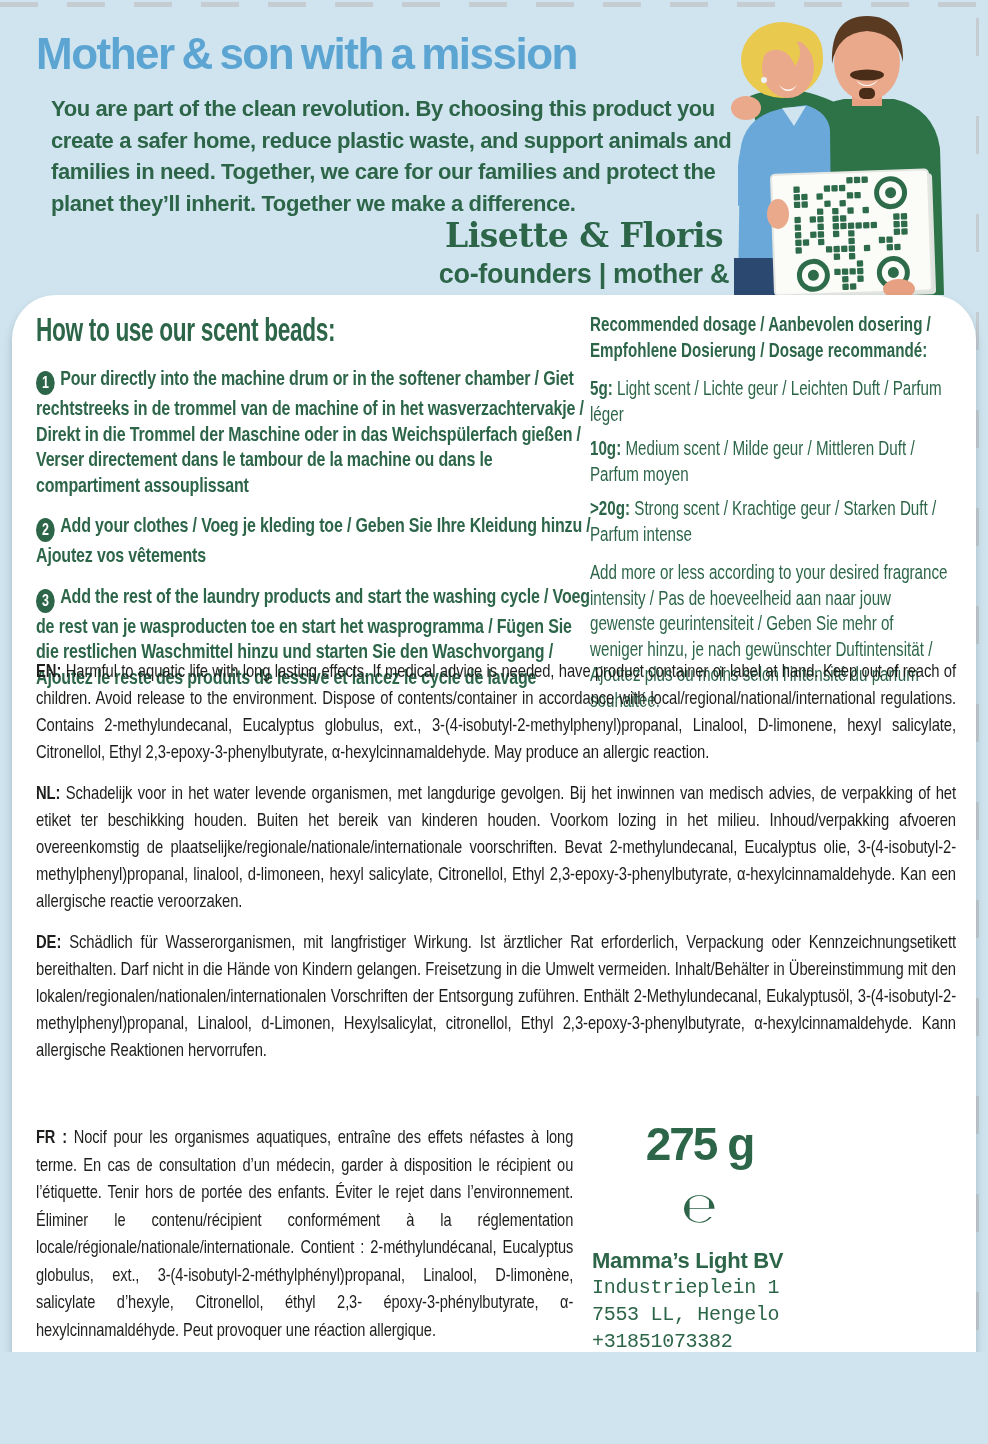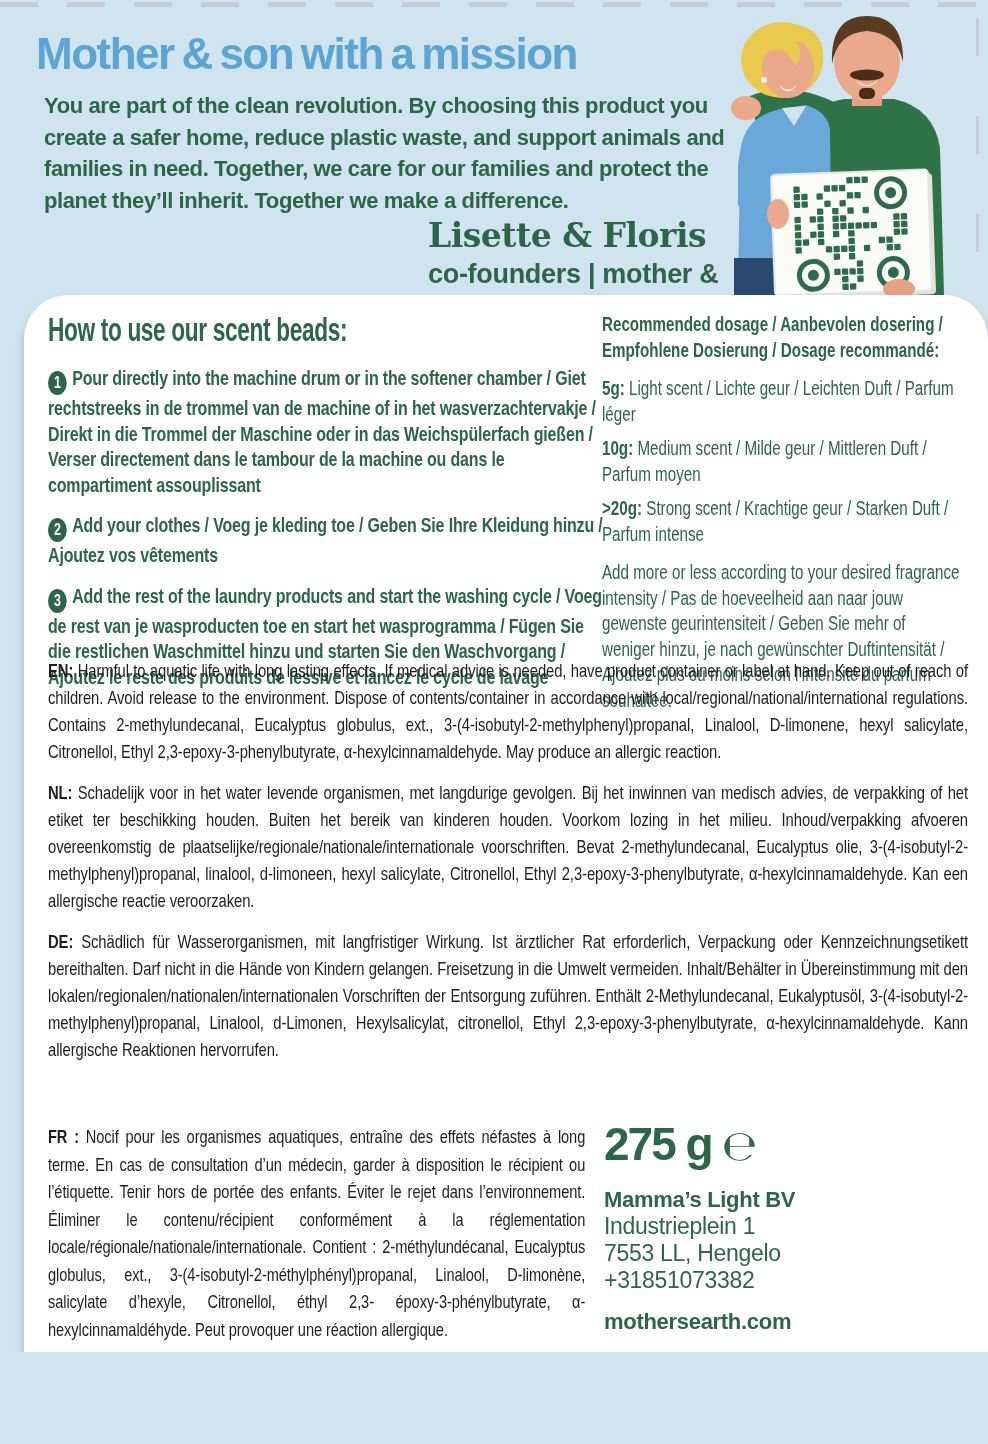--- a/index.html
+++ b/index.html
@@ -8,30 +8,30 @@
   
   .perf-top{position:absolute;top:2px;left:0;width:100%;height:5px;
     background:repeating-linear-gradient(90deg,#c5ccd2 0 38px,transparent 38px 67px);}
   .fold-right{position:absolute;top:18px;right:9px;width:3px;height:1420px;
     background:repeating-linear-gradient(180deg,#c5ccd2 0 38px,transparent 38px 98px);}
 
   
   .hero{position:absolute;left:36px;top:30px;width:930px;height:260px;z-index:1;}
   .hero h1{margin:0 0 12px;font-size:44px;line-height:48px;font-weight:bold;
     color:#5ca5d3;letter-spacing:-1.5px;word-spacing:-3px;}
-  .hero-body{margin:8px;width:700px;font-size:22px;line-height:31.5px;font-weight:bold;
+  .hero-body{margin:15px;width:700px;font-size:22px;line-height:31.5px;font-weight:bold;
     color:#2d6549;letter-spacing:-0.4px;}
-  .signature{position:absolute;left:392px;top:186px;width:312px;text-align:left;color:#2d6549;}
+  .signature{position:absolute;left:392px;top:186px;width:312px;text-align:center;color:#2d6549;}
   .sig-names{font-family:"DejaVu Serif","Liberation Serif",serif;font-weight:bold;
     font-size:33px;letter-spacing:-0.5px;}
   .sig-roles{font-size:27px;font-weight:bold;margin-top:4px;letter-spacing:-0.3px;}
   .illu{position:absolute;right:0;top:6px;z-index:0;}
 
   
-  .panel{position:absolute;left:24px;top:295px;width:964px;height:1133px;background:#ffffff;
+  .panel{position:absolute;left:12px;top:295px;width:964px;height:1133px;background:#ffffff;
     border-radius:44px;z-index:2;box-shadow:0 6px 9px rgba(96,116,130,.38);}
 
   .usage{position:absolute;left:24px;top:16px;width:712px;transform:scaleX(.78);
     transform-origin:left top;color:#2d6549;}
   .usage h2{margin:0 0 16px;font-size:33px;letter-spacing:-.5px;transform:scaleX(.88);transform-origin:left top;}
   .step{margin:0 0 15px;font-size:20.5px;line-height:25.5px;font-weight:bold;letter-spacing:-.2px;}
   .step-badge{display:inline-block;width:24px;height:24px;margin-right:7px;border-radius:50%;
     background:#2d6549;color:#fff;text-align:center;line-height:24px;font-size:16px;vertical-align:-3px;}
 
   .dosage{position:absolute;left:578px;top:16px;width:486px;transform:scaleX(.74);
@@ -45,25 +45,25 @@
     transform-origin:left top;}
   .warning{margin:0 0 14px;font-size:18.5px;line-height:27px;color:#1e1e1c;
     text-align:justify;letter-spacing:-0.1px;}
   .warning .lang{font-weight:bold;}
 
   .bottom-row{position:absolute;left:24px;top:822px;width:918px;height:300px;}
   .fr-block{position:absolute;left:0;top:6px;width:680px;transform:scaleX(.79);transform-origin:left top;}
   .fr-block .warning{line-height:27.5px;}
 
   .center-col{position:absolute;left:556px;top:0;width:215px;color:#2d6549;}
-  .weight-row{display:flex;align-items:center;gap:10px;}
+  .weight-row{display:flex;align-items:center;gap:10px;flex-direction:column;}
   .weight{font-size:46px;font-weight:bold;letter-spacing:-2px;}
   .e-mark{font-family:"DejaVu Sans",sans-serif;font-size:42px;font-weight:400;margin-top:2px;}
   .company{font-size:22px;font-weight:bold;margin-top:16px;letter-spacing:-.3px;}
-  .addr{font-size:23px;line-height:27px;letter-spacing:-.3px;}
+  .addr{font-size:20px;line-height:27px;letter-spacing:-.3px;font-family:Liberation Mono, monospace;}
   .website{font-size:22px;font-weight:bold;margin-top:15px;letter-spacing:-.3px;}
 
   .fsc-badge{margin-top:22px;width:214px;height:86px;background:#2d6549;border-radius:10px;
     display:flex;align-items:center;color:#fff;}
   .fsc-left{width:88px;text-align:right;position:relative;}
   .fsc-word{font-family:"DejaVu Serif","Liberation Serif",serif;font-size:22px;letter-spacing:1px;line-height:16px;}
   .fsc-right{flex:1;text-align:center;font-size:15px;font-weight:bold;line-height:21px;padding-right:8px;}
 </style>
 </head>
 <body>

